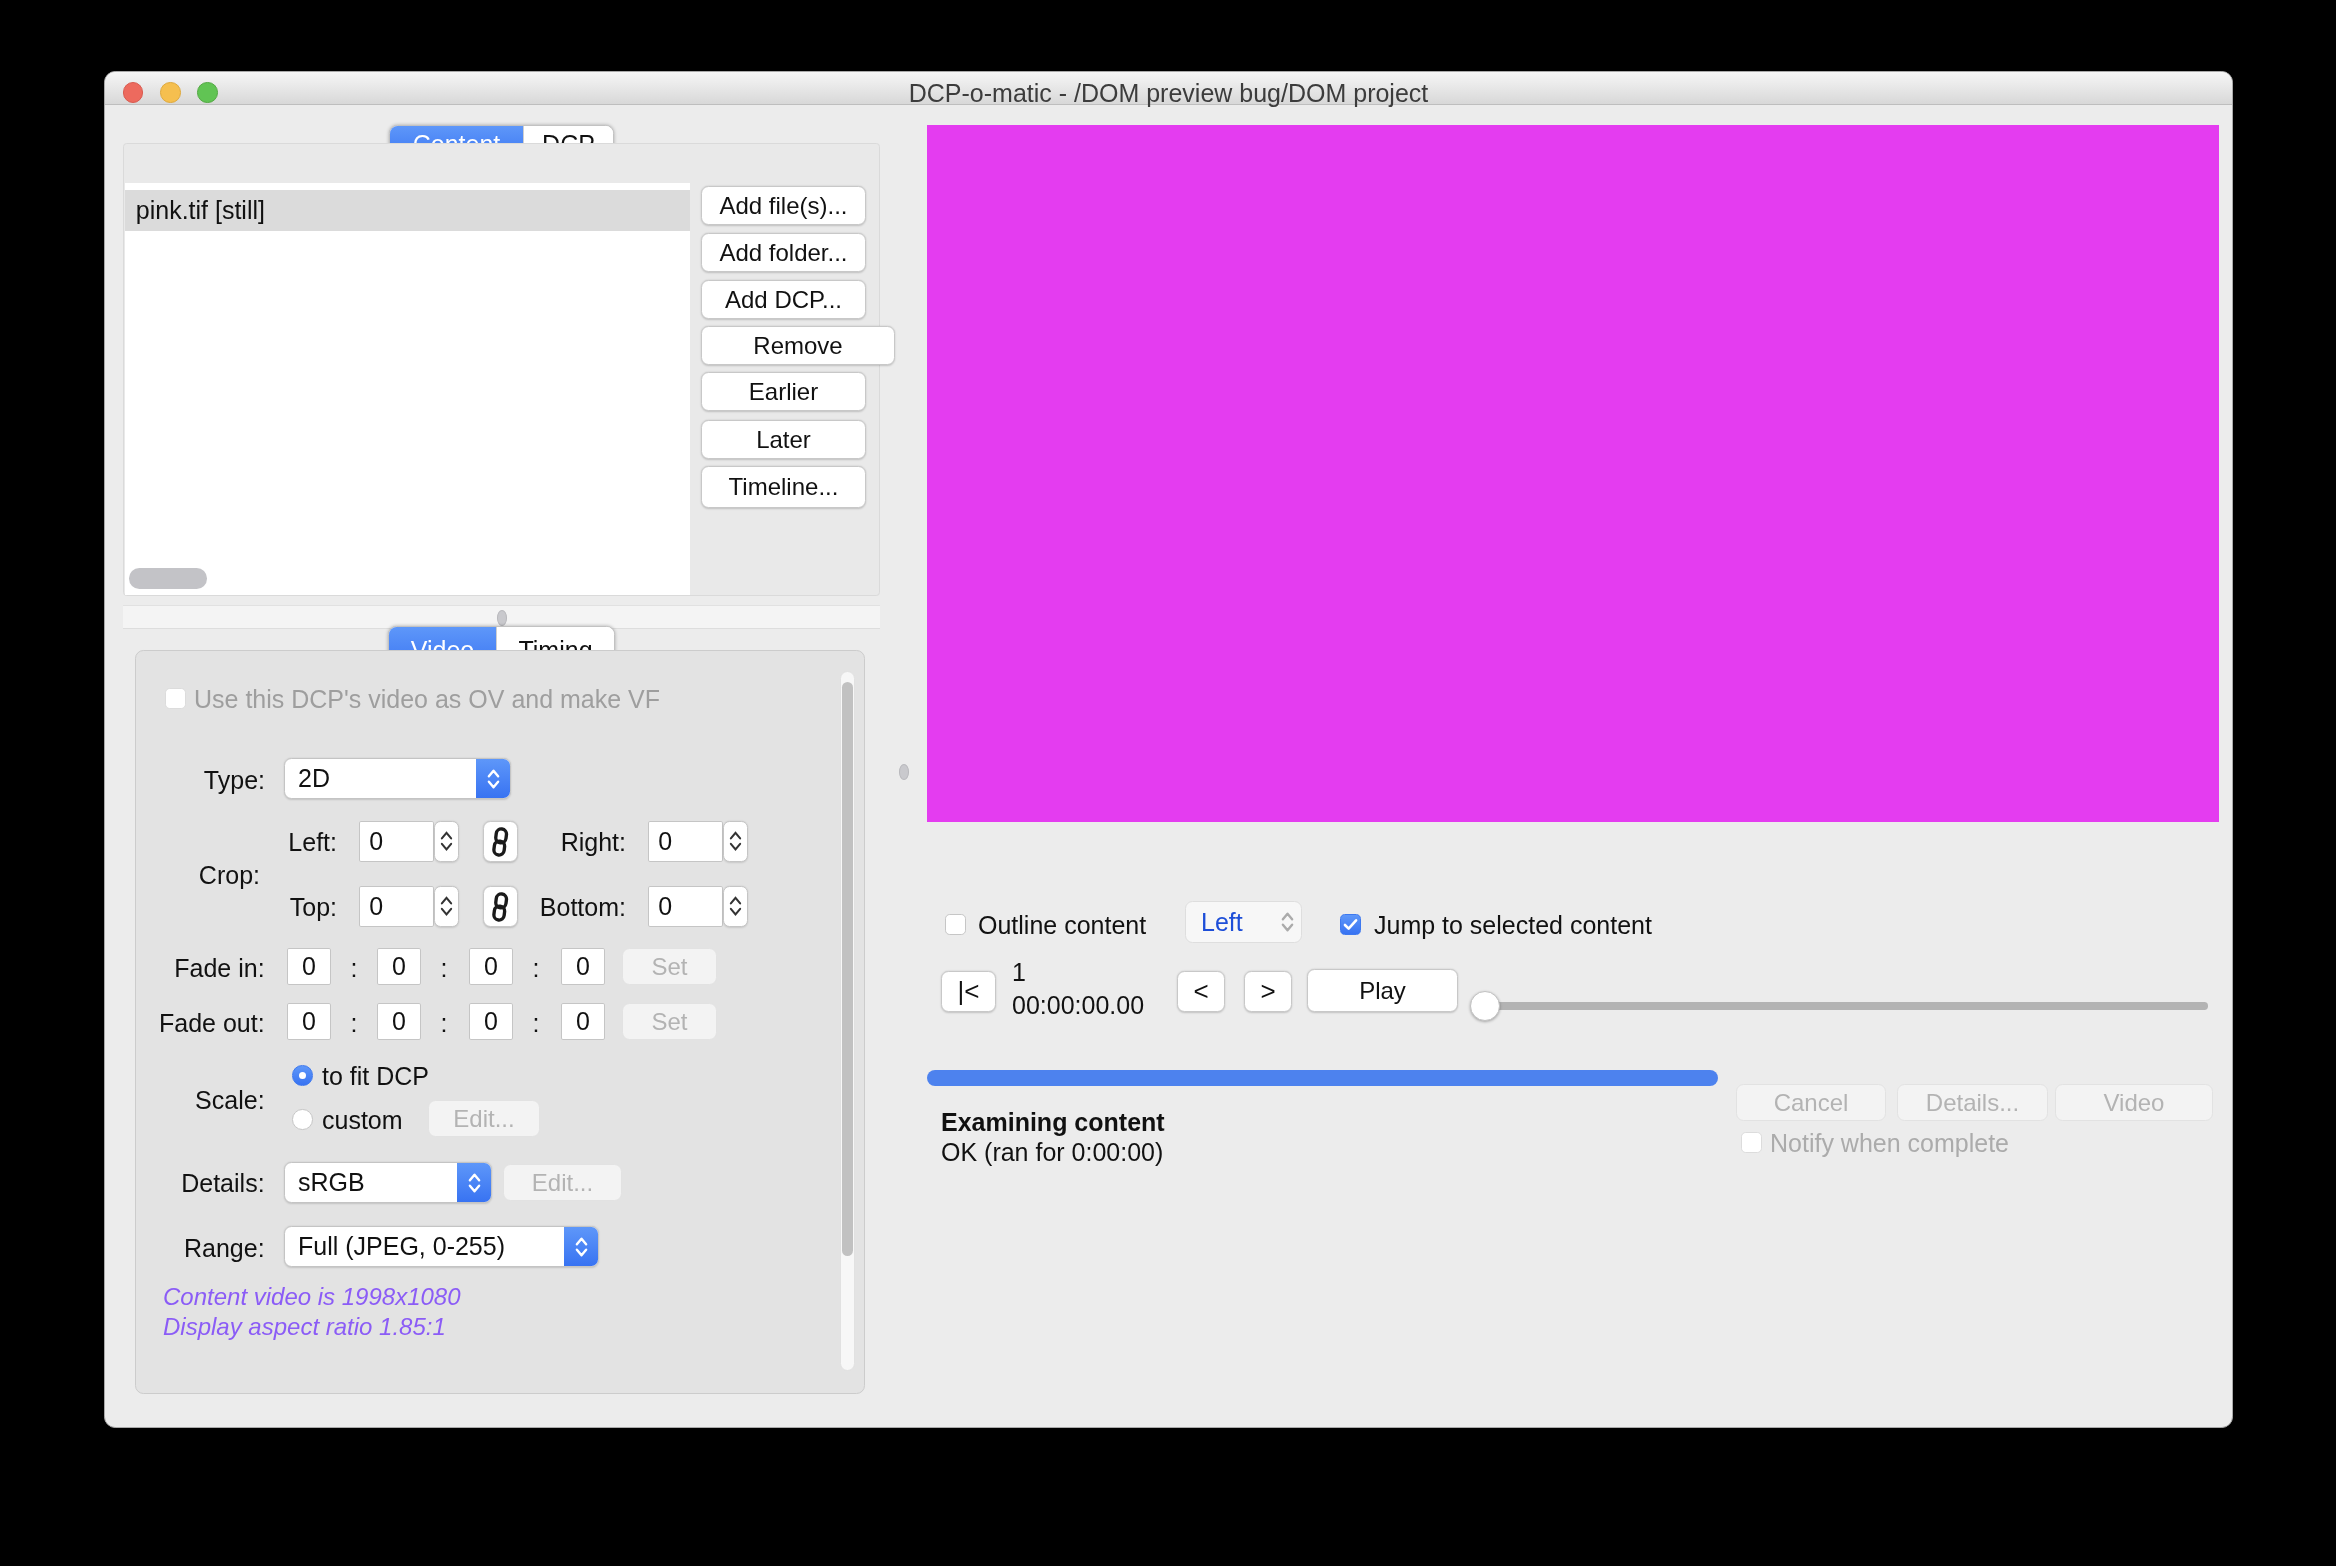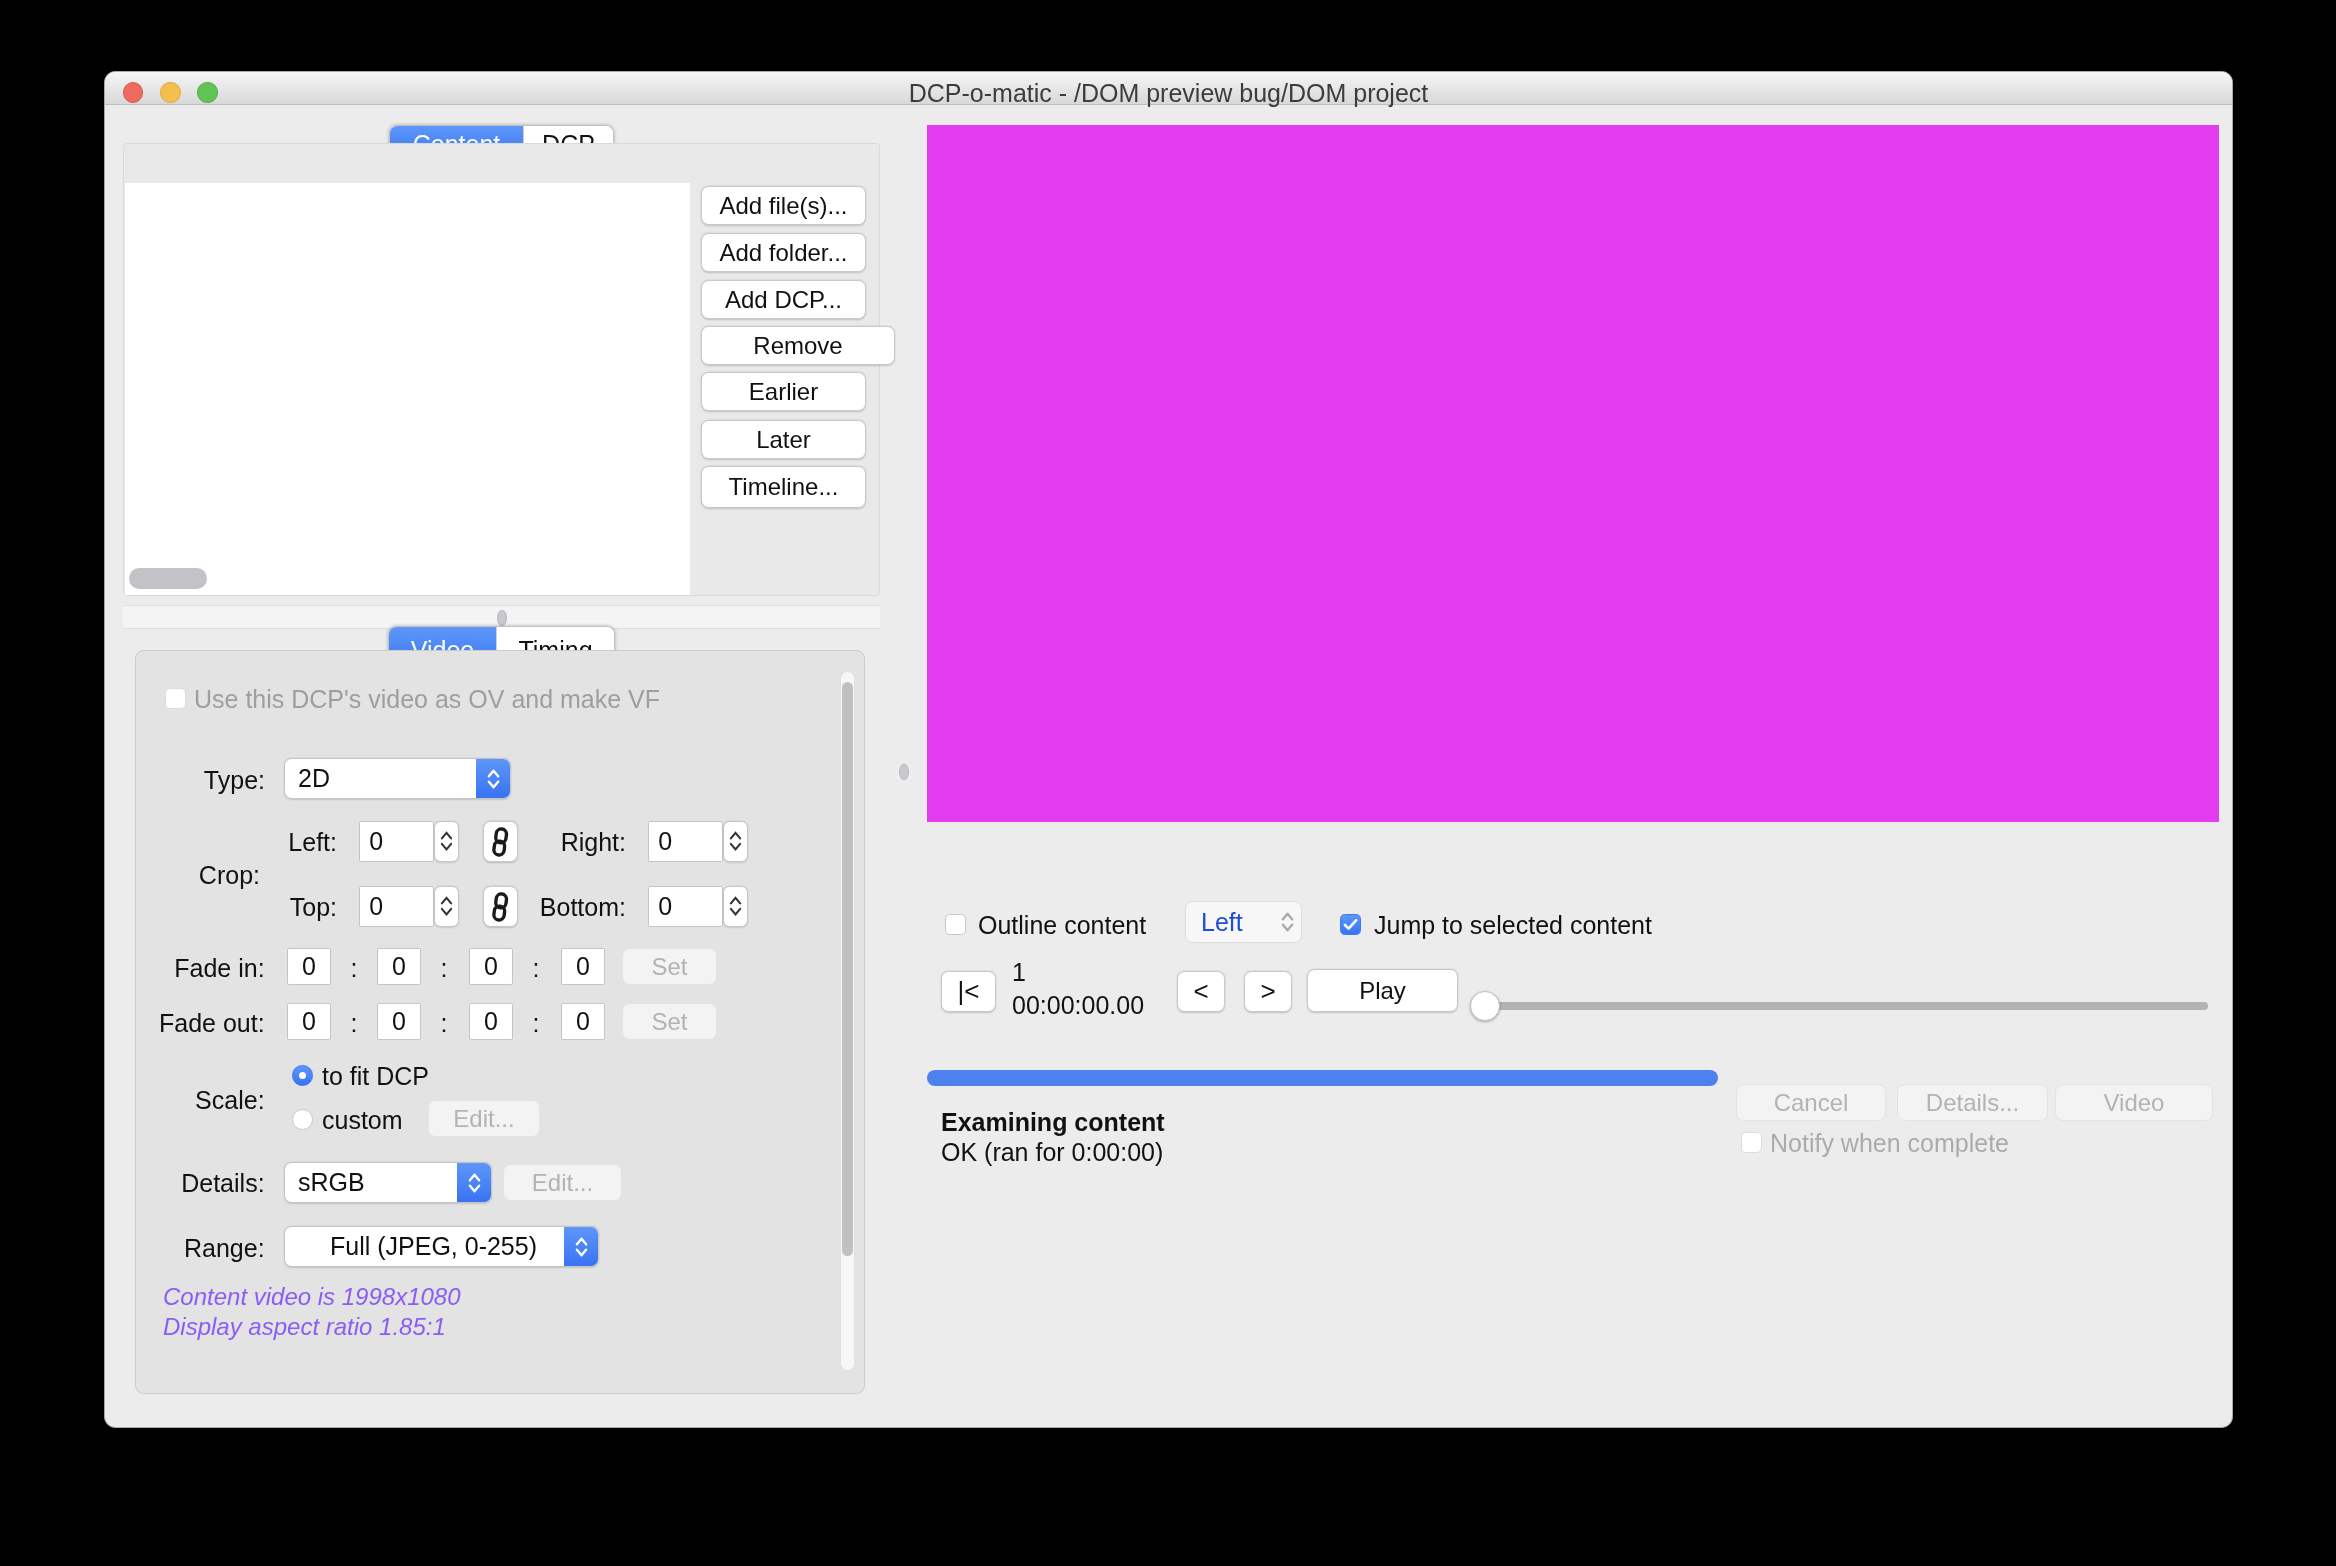--- a/index.html
+++ b/index.html
@@ -92,20 +92,21 @@
   </div>
 
   <div class="seg" style="left:284px;top:53px;height:39px;">
     <div class="s sel" style="width:133px;">Content</div>
     <div class="s" style="width:90px;border-left:0.9px solid #CFCFCF;">DCP</div>
   </div>
 
   <div class="panel" style="left:17.7px;top:71px;width:757px;height:453px;"></div>
 
   <div id="file-list">
+    <div class="list-row">pink.tif [still]</div>
     <div class="hscroll-thumb"></div>
   </div>
 
   <div class="btn" style="left:596px;top:114px;width:165px;height:39px;">Add file(s)...</div>
   <div class="btn" style="left:596px;top:161px;width:165px;height:39px;">Add folder...</div>
   <div class="btn" style="left:596px;top:208px;width:165px;height:39px;">Add DCP...</div>
   <div class="btn" style="left:596px;top:254px;width:194px;height:39px;">Remove</div>
   <div class="btn" style="left:596px;top:300px;width:165px;height:39px;">Earlier</div>
   <div class="btn" style="left:596px;top:348px;width:165px;height:39px;">Later</div>
   <div class="btn" style="left:596px;top:394px;width:165px;height:42px;">Timeline...</div>
@@ -228,21 +229,21 @@
     <div class="cap">
       <svg width="17" height="24" viewBox="0 0 18 26">
           <path d="M4 10 L9 4 L14 10" fill="none" stroke="#fff" stroke-width="2.6" stroke-linecap="round" stroke-linejoin="round"></path>
           <path d="M4 16 L9 22 L14 16" fill="none" stroke="#fff" stroke-width="2.6" stroke-linecap="round" stroke-linejoin="round"></path>
         </svg>
     </div>
   </div>
   <div class="btn dis" style="left:398px;top:1092px;width:119px;height:37px;">Edit...</div>
 
   <div class="lbl r" style="left:19.6px;top:1162px;width:140px;">Range:</div>
-  <div class="popup" style="left:179px;top:1154px;width:315px;height:41px;padding-left:32px;">
+  <div class="popup" style="left:179px;top:1154px;width:315px;height:41px;">
     <div class="val">Full (JPEG, 0-255)</div>
     <div class="cap">
       <svg width="17" height="24" viewBox="0 0 18 26">
           <path d="M4 10 L9 4 L14 10" fill="none" stroke="#fff" stroke-width="2.6" stroke-linecap="round" stroke-linejoin="round"></path>
           <path d="M4 16 L9 22 L14 16" fill="none" stroke="#fff" stroke-width="2.6" stroke-linecap="round" stroke-linejoin="round"></path>
         </svg>
     </div>
   </div>
 
   <div class="lbl italic" style="left:58px;top:1211px;">Content video is 1998x1080</div>

